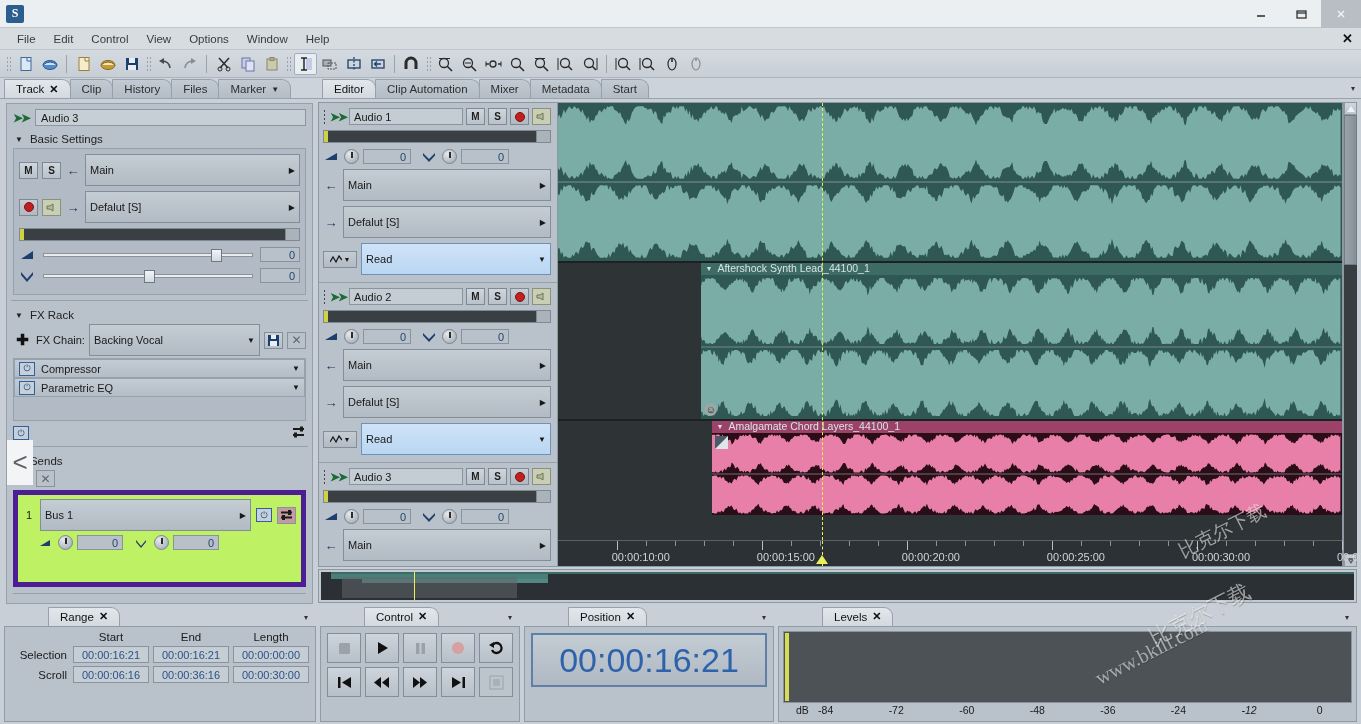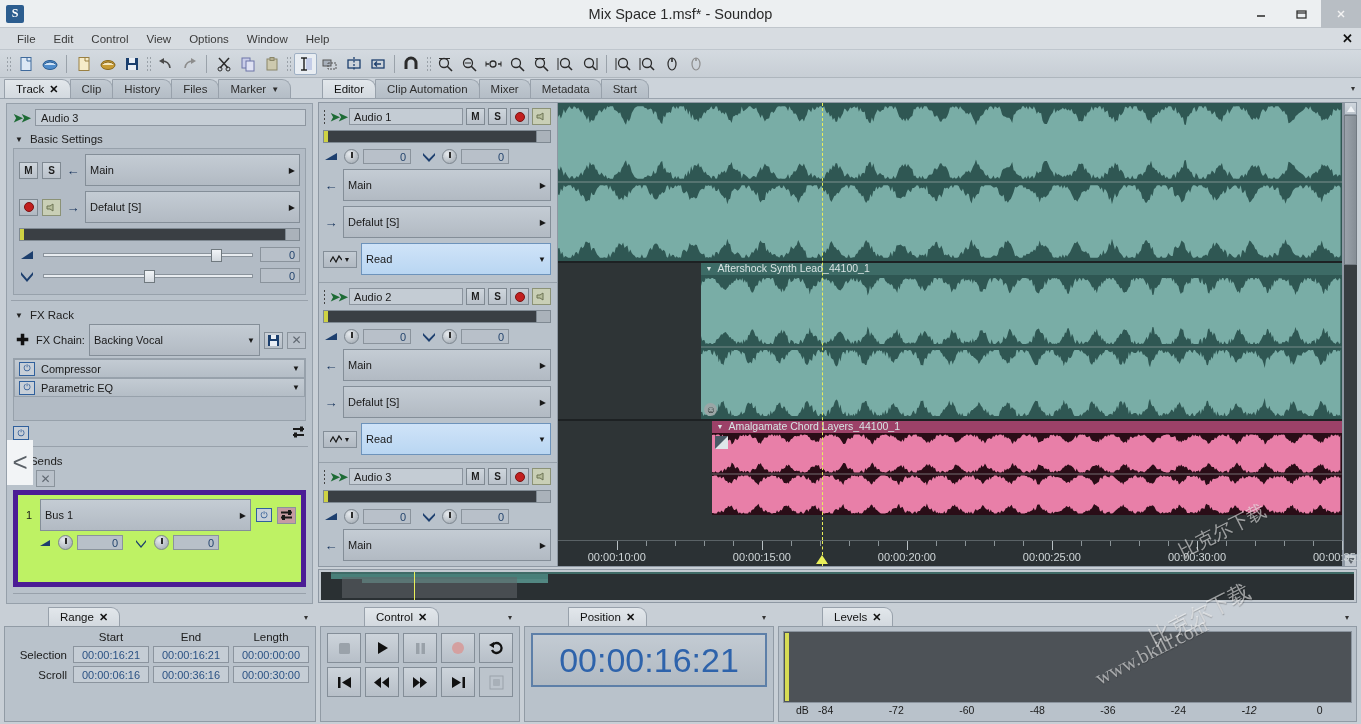--- a/index.html
+++ b/index.html
@@ -145,39 +145,39 @@
   .lanes { flex:1; position:relative; overflow:hidden; min-height:0; }
   .lane { position:absolute; left:0; right:0; }
   .clip { position:absolute; top:0; bottom:0; overflow:hidden; }
   .cliphdr { height:14px; display:flex; align-items:center; gap:5px; padding-left:4px;
              font-size:10.5px; color:#d8e4e4; }
   .cliphdr .tri { font-size:7px; }
   .ruler { height:26px; background:#2b3134; border-top:1px solid #5a6266;
            position:relative; color:#cfd6d8; font-size:11px; }
   .ruler .tick { position:absolute; top:0; width:1px; height:5px; background:#8b9498;}
   .ruler .tickM { height:9px; background:#b8c0c4; }
-  .ruler .lbl { position:absolute; top:10px; transform:translateX(-50%); white-space:nowrap;}
+  .ruler .lbl { position:absolute; top:10px; transform:translateX(-50%); white-space:nowrap;margin-left:24px;}
   .playhead { position:absolute; top:0; bottom:0; width:0;
               border-left:1px dashed #e9ef5a; z-index:12; }
   .phmark { position:absolute; bottom:2px; width:0;height:0;
             border-left:6px solid transparent; border-right:6px solid transparent;
             border-bottom:9px solid #e9ef5a; transform:translateX(-6px); z-index:14;}
   .vscroll { width:14px; background:#c0c7ce; border-left:1px solid #8e98a3;
              display:flex; flex-direction:column; }
   .vscroll .btn { height:13px; background:linear-gradient(#cfd6dd,#bcc4cc);
                   border:1px solid #8e98a3; display:flex; align-items:center; justify-content:center;}
   .vscroll .thumb { background:linear-gradient(90deg,#9aa2aa,#868e96); border:1px solid #727a82; }
   .overview { height:34px; margin:0 4px 3px 0; background:#c3cad1; border:1px solid #8e98a3;
               display:flex; }
   .overview .ov { flex:1; background:#2a3033; position:relative; margin:2px; overflow:hidden;}
 
   
   .bottom { height:118px; display:flex; gap:0; padding:0 0 2px 0; background:#c8cfd6; }
   .bpanel { display:flex; flex-direction:column; margin-left:4px; }
-  .bpanel .ptabs { height:20px; display:flex; align-items:flex-end; position:relative;padding-left:44px;}
+  .bpanel .ptabs { height:20px; display:flex; align-items:center; position:relative;padding-left:44px;}
   .bpanel .pcaret { position:absolute; right:8px; bottom:4px; font-size:8px; color:#333;}
   .pbody { flex:1; background:#b9c2cb; border:1px solid #919ba5; position:relative;}
   .rangegrid { display:grid; grid-template-columns:62px 1fr 1fr 1fr; gap:3px 4px;
                padding:4px 6px 4px 2px; align-items:center; }
   .rangegrid .hdr { text-align:center; font-size:11.5px; }
   .rangegrid .rlbl { text-align:right; font-size:11.5px; padding-right:2px;}
   .tfield { height:17px; background:#c5cdd5; border:1px solid #8b949e; font-size:11px;
             color:#2b5284; display:flex; align-items:center; justify-content:center;}
   .ctrlgrid { display:grid; grid-template-columns:repeat(5,1fr); gap:4px; padding:6px; }
   .cbtn { height:30px; background:linear-gradient(#cdd4db,#b7bfc8); border:1px solid #848e98;
@@ -207,21 +207,20 @@
         transform:rotate(-27deg); pointer-events:none; white-space:nowrap;
         font-family:"Liberation Serif", serif; z-index:60; text-shadow:0 1px 1px rgba(0,0,0,.25);}
 </style>
 </head>
 <body>
 
 <div class="app">
 
   <div class="titlebar">
     <div class="appicon">S</div>
-    <div class="title">Mix Space 1.msf* - Soundop</div>
     <div class="wbtns">
       <div class="wbtn">
         <svg width="12" height="12">
             <line x1="2" y1="8" x2="10" y2="8" stroke="#333" stroke-width="1.6"></line>
           </svg>
       </div>
       <div class="wbtn">
         <svg width="12" height="12">
             <rect x="2" y="3" width="9" height="7" fill="none" stroke="#333" stroke-width="1.3"></rect>
             <line x1="2" y1="5" x2="11" y2="5" stroke="#333" stroke-width="1.3"></line>

